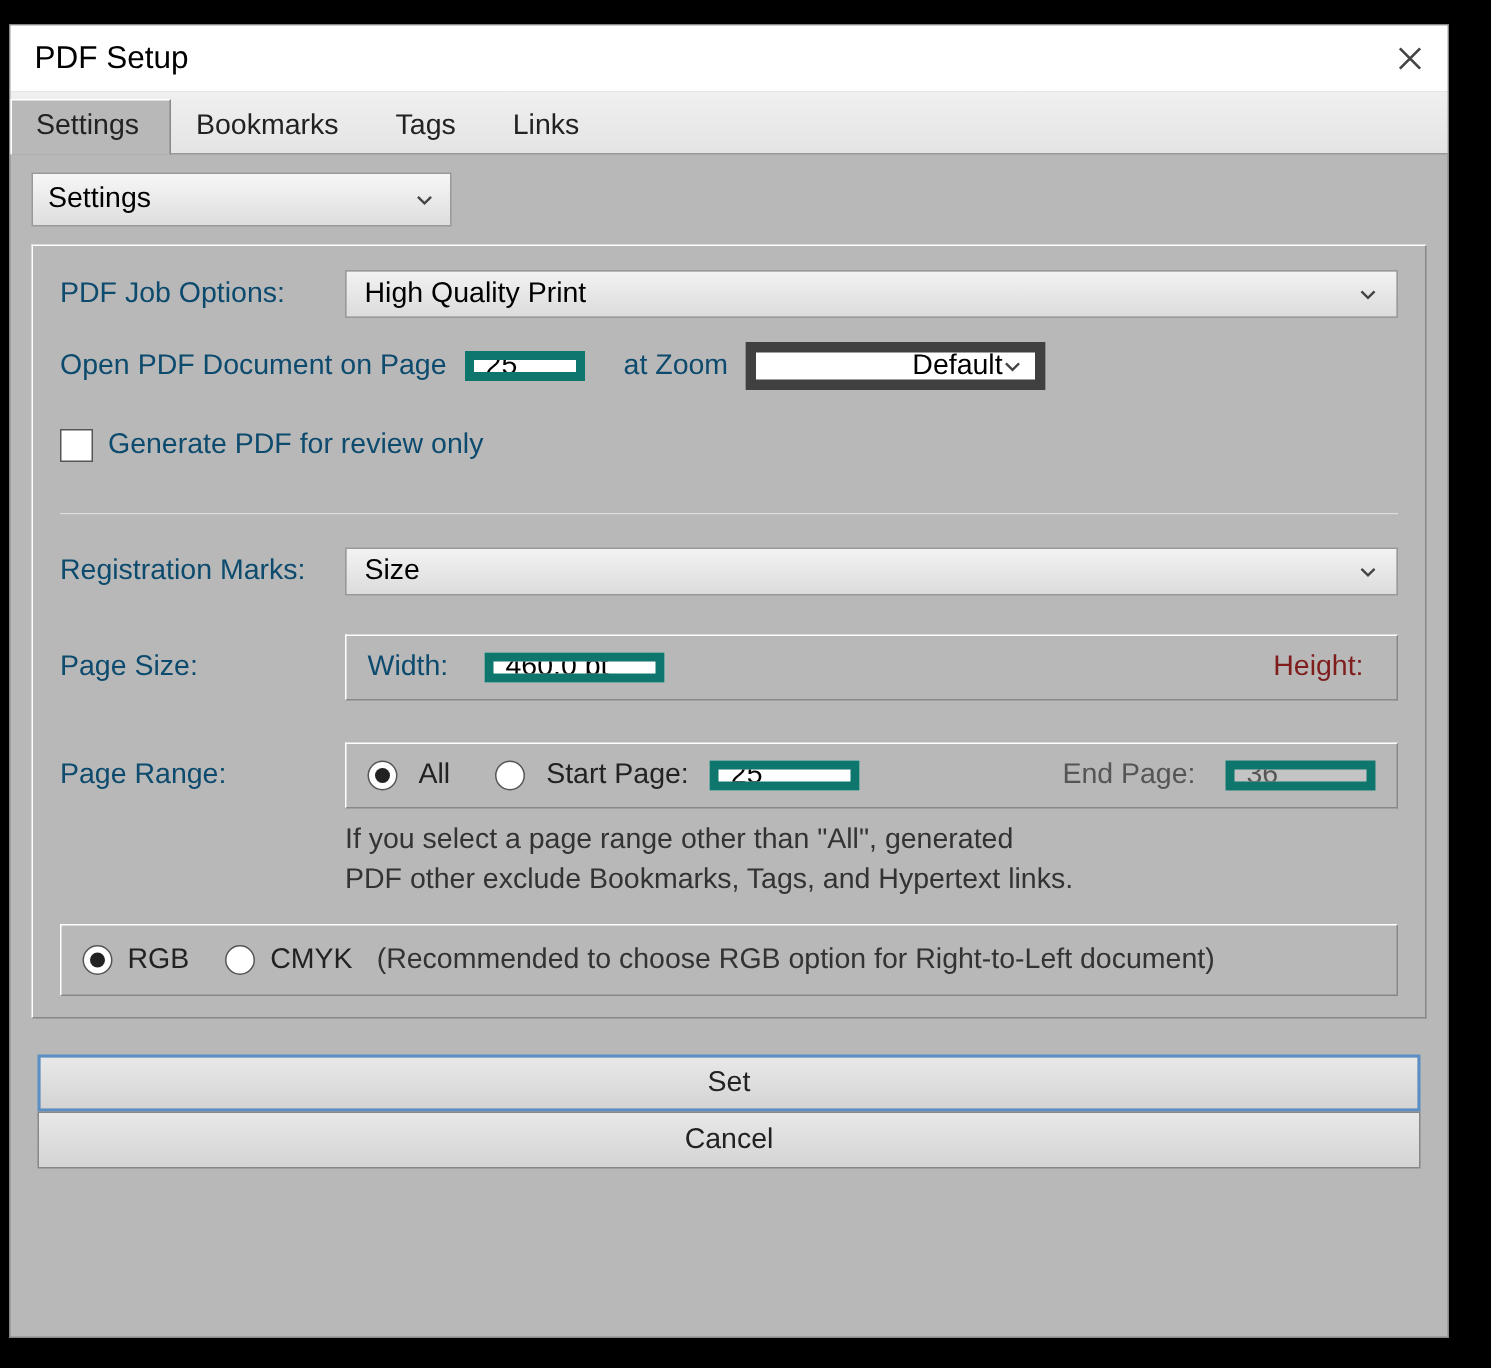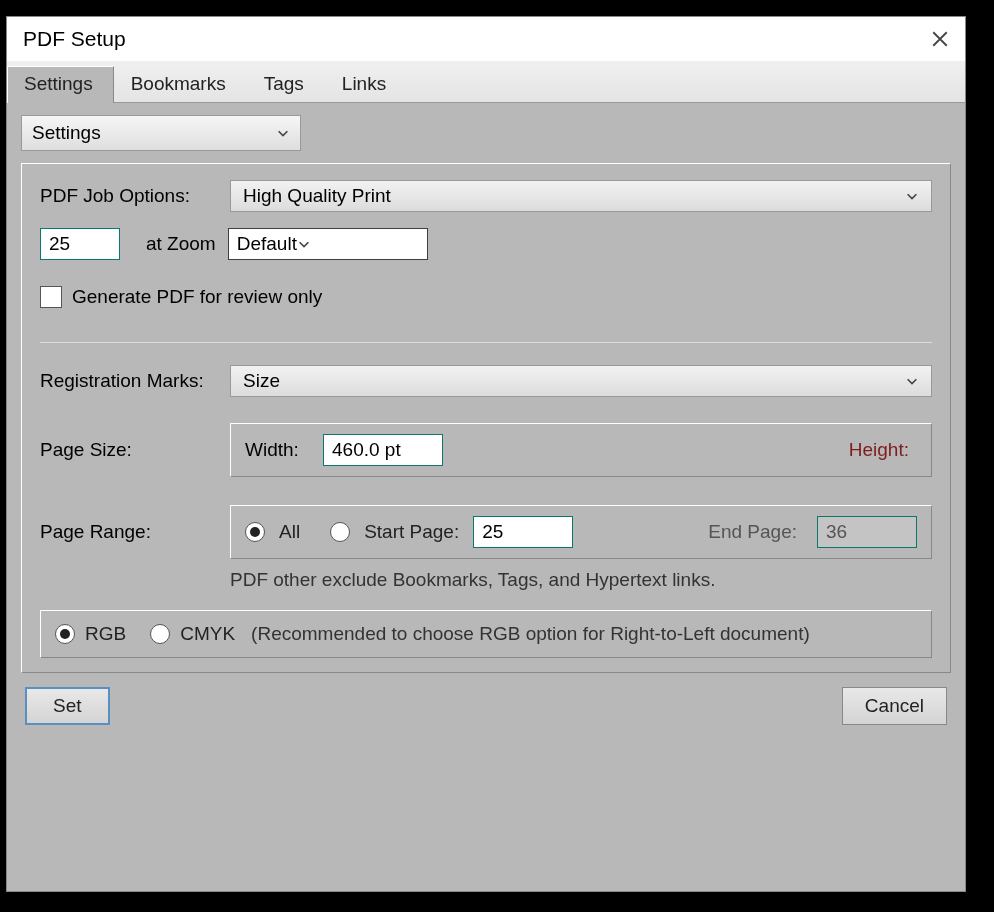--- a/index.html
+++ b/index.html
@@ -96,60 +96,60 @@
       padding: 16px 18px 14px 18px;
     }
     .row {
       display: flex;
       align-items: center;
       margin-bottom: 12px;
     }
     .row.mb16 { margin-bottom: 16px; }
     .label {
       font-size: 19px;
-      color: #000000;
+      color: #0c4a6e;
     }
     .label-lead {
       width: 190px;
       flex-shrink: 0;
     }
     .wide-select {
       flex: 1;
       height: 32px;
       background: linear-gradient(#f2f2f2, #dcdcdc);
       border: 1px solid #999;
       display: flex;
       align-items: center;
       justify-content: space-between;
       padding: 0 12px;
       font-size: 19px;
       cursor: pointer;
     }
     .text-input {
       background: #fff;
-      border: 1px solid #0f766e;
-      height: 32px;
+      border: 6px solid #0f766e;
+      height: 20px;
       padding: 2px 8px;
       font-size: 19px;
       font-family: inherit;
     }
     .text-input.small { width: 80px; }
     .text-input.med { width: 120px; }
     .text-input.readonly {
       background: #c4c4c4;
       color: #555;
     }
     .zoom-select {
       width: 200px;
       height: 32px;
       background: #fff;
-      border: 1px solid #404040;
-      display: flex;
-      align-items: center;
-      justify-content: flex-start;
+      border: 7px solid #404040;
+      display: flex;
+      align-items: center;
+      justify-content: flex-end;
       padding: 0 8px;
       font-size: 19px;
       cursor: pointer;
     }
     .checkbox-row {
       display: flex;
       align-items: center;
       gap: 10px;
       margin-bottom: 10px;
     }
@@ -213,23 +213,23 @@
       border: 1px solid #fff;
       border-right-color: #888;
       border-bottom-color: #888;
       padding: 12px 14px;
       display: flex;
       align-items: center;
       gap: 10px;
     }
     .button-row {
       display: flex;
-      justify-content: space-between;
-      margin-top: 14px;
+      margin-top: 24px;
       padding: 0 4px;
+      flex-direction: column;
     }
     .btn {
       height: 38px;
       padding: 0 22px;
       background: linear-gradient(#e8e8e8, #d4d4d4);
       border: 1px solid #888;
       font-size: 19px;
       cursor: pointer;
       color: #222;
     }
@@ -281,20 +281,21 @@
         <div class="label label-lead">PDF Job Options:</div>
         <div class="wide-select">
           <span>High Quality Print</span>
           <svg class="chevron" viewBox="0 0 16 16">
               <path d="M3 6 L8 11 L13 6" stroke="#444" stroke-width="1.8" fill="none"></path>
             </svg>
         </div>
       </div>
 
       <div class="row gap12">
+        <div class="label">Open PDF Document on Page</div>
         <input class="text-input small" value="25" style="">
         <div class="label" style="margin-left:14px;">at Zoom</div>
         <div class="zoom-select">
           <span>Default</span>
           <svg class="chevron" viewBox="0 0 16 16">
               <path d="M3 6 L8 11 L13 6" stroke="#444" stroke-width="1.8" fill="none"></path>
             </svg>
         </div>
       </div>
 
@@ -338,20 +339,21 @@
           <div class="radio-label" style="margin-right:16px;">All</div>
           <div class="radio"></div>
           <div class="radio-label">Start Page:</div>
           <input class="text-input small" style="width: 100px;" value="25">
           <div class="label lbl-end">End Page:</div>
           <input class="text-input small readonly" style="width: 100px;" readonly="" value="36">
         </div>
       </div>
 
       <div class="note">
+        <div>If you select a page range other than "All",  generated</div>
         <div>PDF other exclude Bookmarks, Tags, and Hypertext links.</div>
       </div>
 
       <div class="color-group">
         <div class="radio selected"></div>
         <div class="radio-label" style="margin-right:14px;">RGB</div>
         <div class="radio"></div>
         <div class="radio-label" style="margin-right:6px;">CMYK</div>
         <div class="recommend-text">(Recommended to choose RGB option for Right-to-Left document)</div>
       </div>

